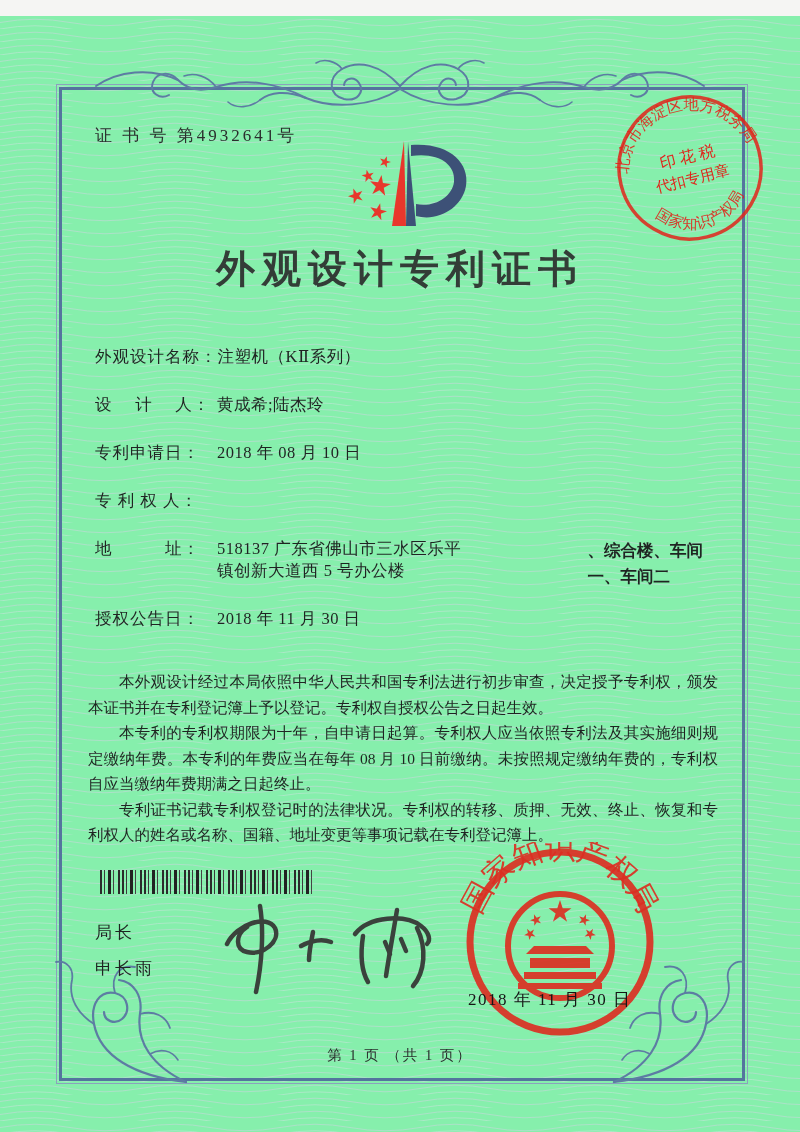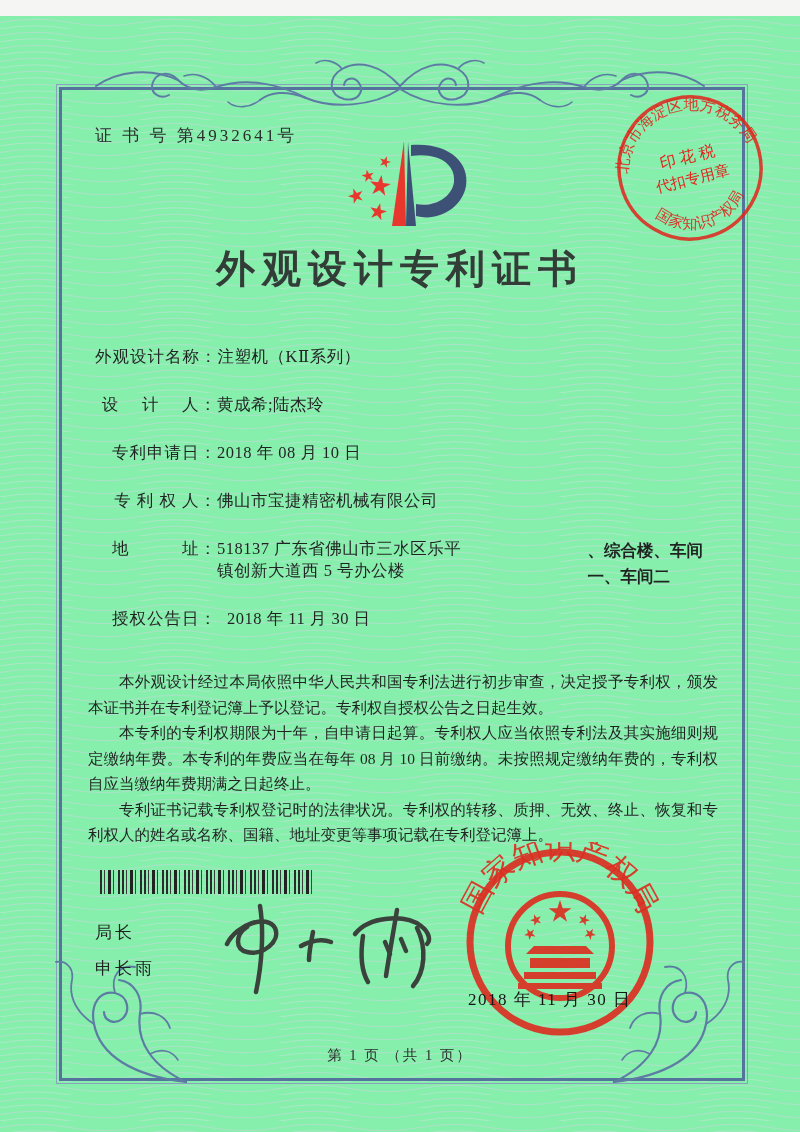--- a/index.html
+++ b/index.html
@@ -28,26 +28,26 @@
   .doc-title{
     position:absolute; left:0; right:0; top:226px; z-index:3;
     text-align:center; font-size:39px; letter-spacing:7px;
     font-weight:600; color:#333d37;
   }
   .fields{
     position:absolute; left:95px; top:330px; width:625px; z-index:3;
     display:flex; flex-direction:column; font-size:16.5px;
   }
   .f-row{display:flex; line-height:22px; margin-bottom:26px; position:relative;}
-  .f-label{flex:0 0 122px; letter-spacing:1px; white-space:nowrap;text-align:right;}
+  .f-label{flex:0 0 122px; letter-spacing:1px; white-space:nowrap;}
   .f-value{letter-spacing:.5px;}
   .f-row.address{flex-direction:row; margin-bottom:18px;}
   .addr-line1{display:flex;}
   .addr-line2{margin-left:122px; line-height:26px;font-weight:bold;}
-  .f-row.grant{margin-bottom:0;gap:10px;}
+  .f-row.grant{margin-bottom:0;}
   .pair-right{position:absolute; left:358px; top:0; display:flex;}
   .pair-right .f-label{flex:0 0 auto;}
   .paras{
     position:absolute; left:88px; top:653px; width:630px; z-index:3;
     font-size:15.5px; line-height:25.5px; text-align:justify;
   }
   .paras p{margin:0; text-indent:2em;}
   .barcode{
     position:absolute; left:100px; top:854px; width:212px; height:24px; z-index:3;
     background:repeating-linear-gradient(90deg,
@@ -167,21 +167,20 @@
     <div class="f-row">
       <span class="f-label">设　 计　 人：</span>
       <span class="f-value">黄成希;陆杰玲</span>
     </div>
     <div class="f-row">
       <span class="f-label">专利申请日：</span>
       <span class="f-value">2018 年 08 月 10 日</span>
     </div>
     <div class="f-row">
       <span class="f-label">专 利 权 人：</span>
-      <span class="f-value">佛山市宝捷精密机械有限公司</span>
     </div>
     <div class="f-row address">
       <div class="addr-line1">
         <span class="f-label">地　　　址：</span>
         <span class="f-value">518137 广东省佛山市三水区乐平镇创新大道西 5 号办公楼</span>
       </div>
       <div class="addr-line2">、综合楼、车间一、车间二</div>
     </div>
     <div class="f-row grant">
       <span class="f-label">授权公告日：</span>

